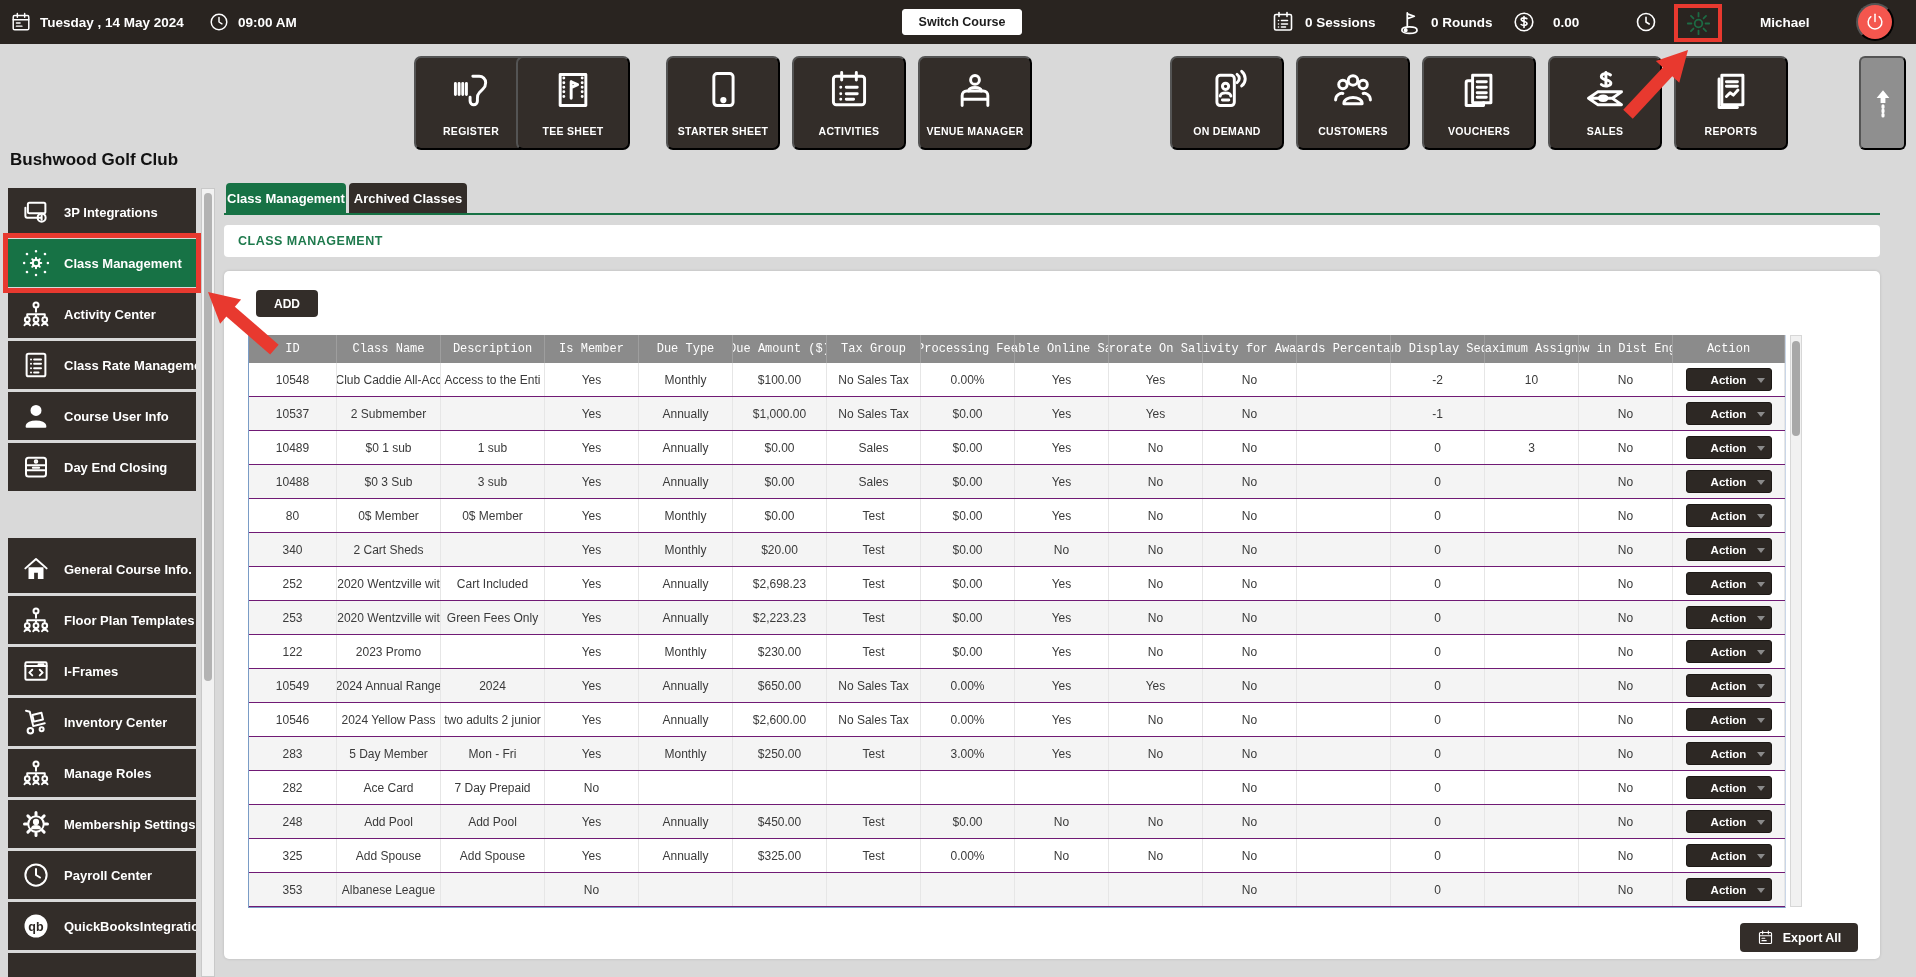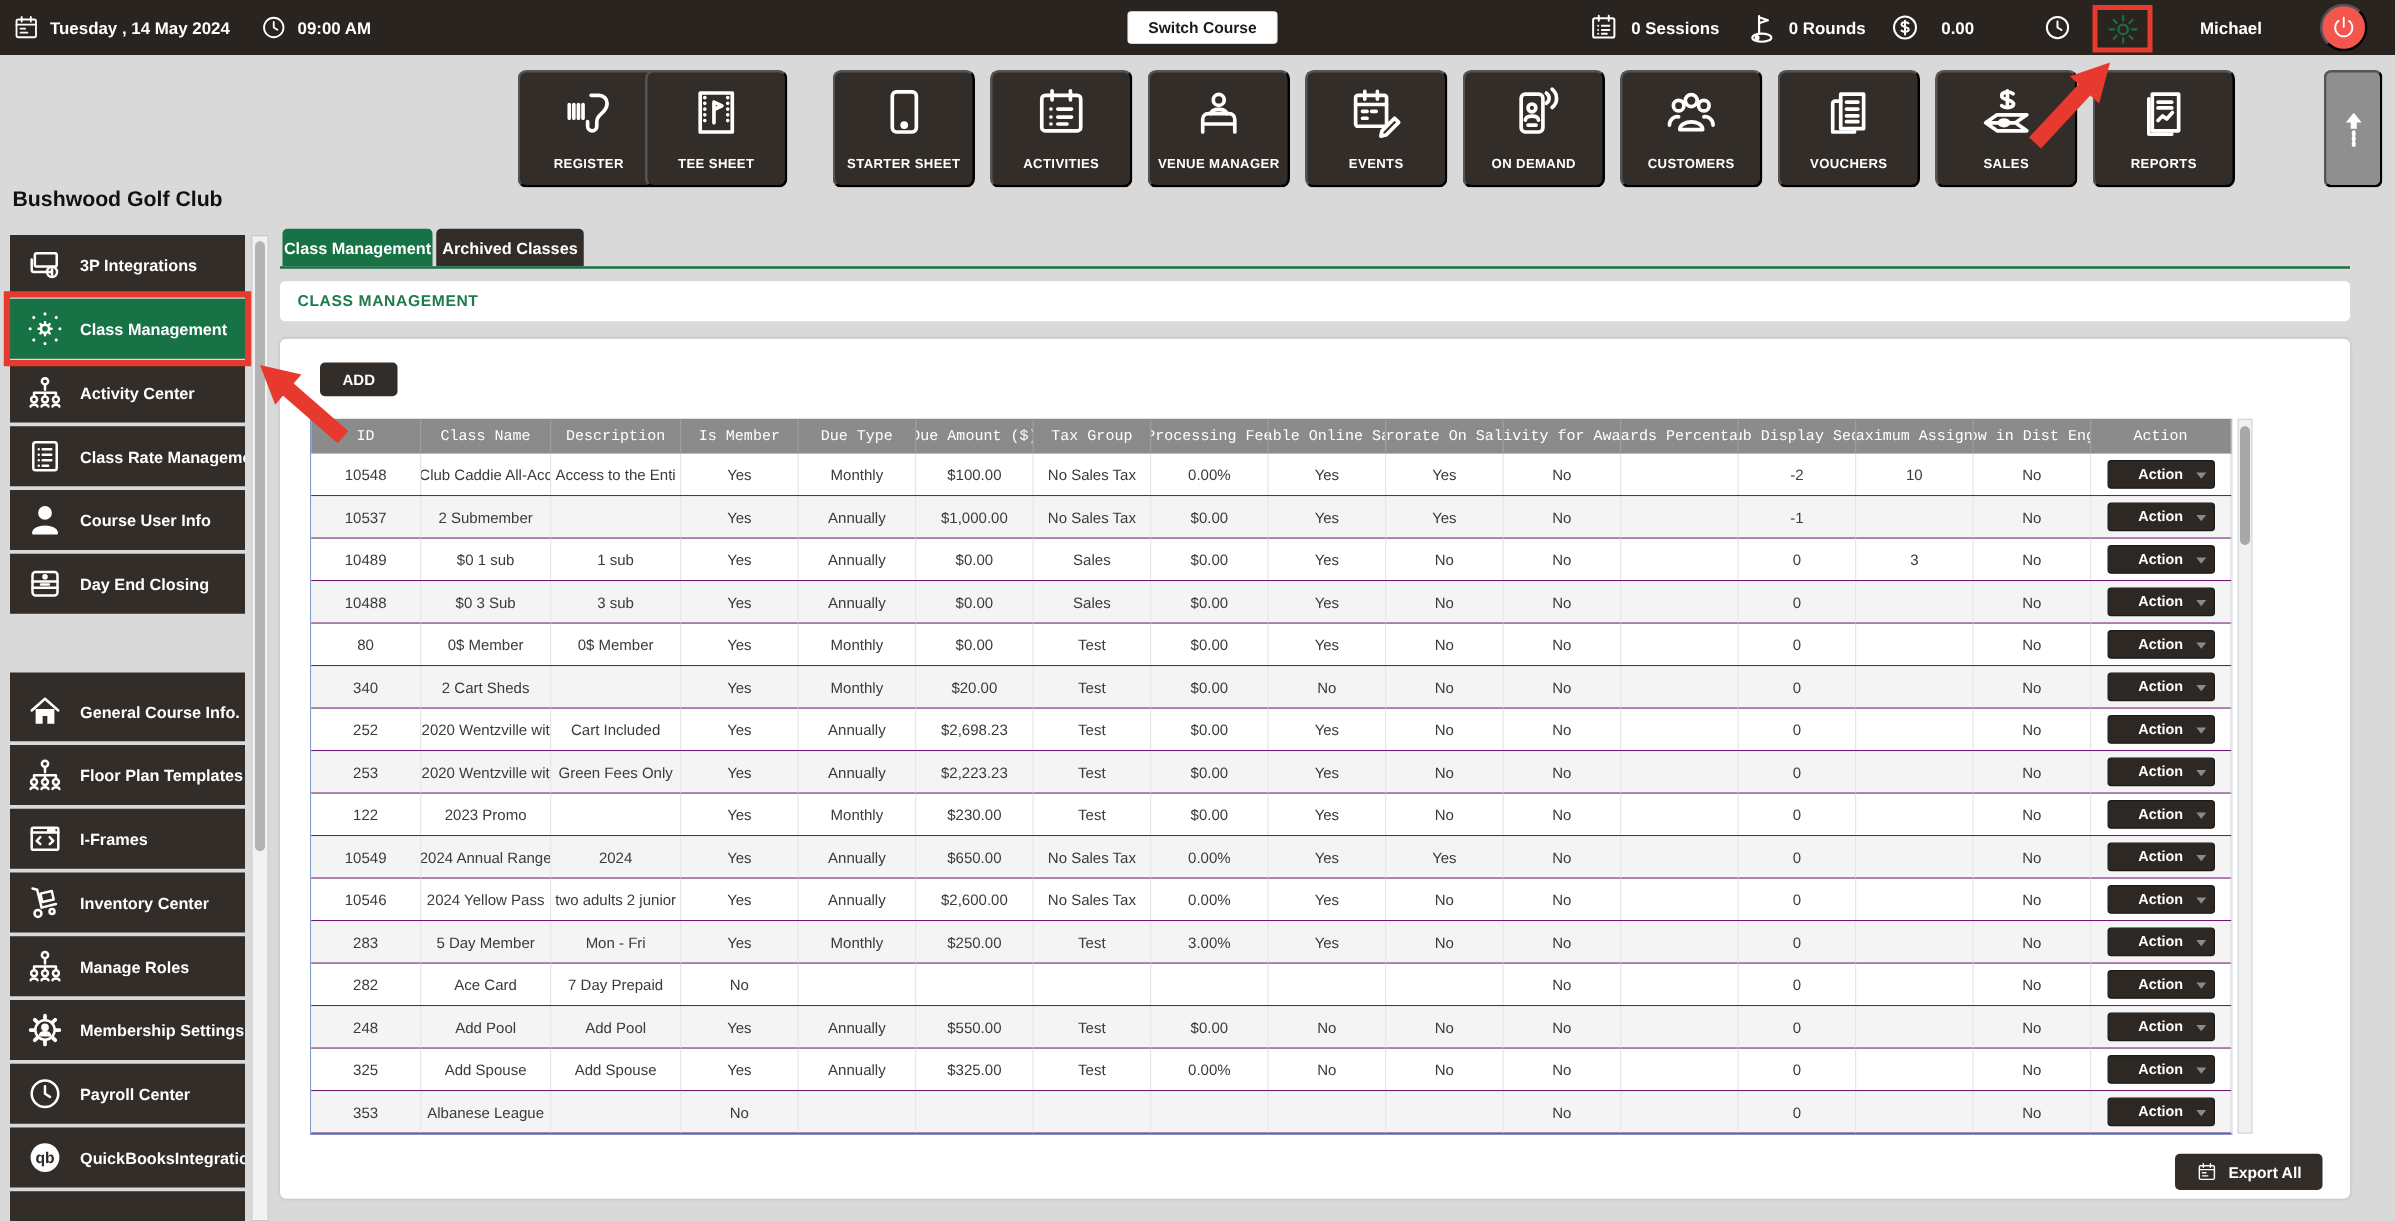--- a/index.html
+++ b/index.html
@@ -215,30 +215,20 @@
       </button>
       <button class="tb-btn" style="left: 918px;">
         <span class="ic">
           <svg viewBox="0 0 24 24" fill="none" stroke="currentColor" stroke-width="1.6" stroke-linecap="round" stroke-linejoin="round">
             <circle cx="12" cy="6.5" r="2.4"></circle>
             <path d="M8.5 12.5c.5-2.5 6.5-2.5 7 0"></path>
             <path d="M5 20.5v-5.5c0-1.5 1-2.5 2.5-2.5h9c1.5 0 2.5 1 2.5 2.5v5.5M5 17h14"></path>
           </svg>
         </span>
         <span class="lbl">VENUE MANAGER</span>
-      </button>
-      <button class="tb-btn" style="left: 1044px;">
-        <span class="ic">
-          <svg viewBox="0 0 24 24" fill="none" stroke="currentColor" stroke-width="1.6" stroke-linecap="round" stroke-linejoin="round">
-            <rect x="3" y="4.5" width="13.5" height="13.5" rx="1"></rect>
-            <path d="M3 8.5h13.5M7 2.8v3.4M12.5 2.8v3.4M6 11.5h2M10 11.5h2M6 14.5h2"></path>
-            <path d="M14.5 20l5.5-5.5 1.8 1.8-5.5 5.5-2.3.5z"></path>
-          </svg>
-        </span>
-        <span class="lbl">EVENTS</span>
       </button>
       <button class="tb-btn" style="left: 1170px;">
         <span class="ic">
           <svg viewBox="0 0 24 24" fill="none" stroke="currentColor" stroke-width="1.6" stroke-linecap="round" stroke-linejoin="round">
             <rect x="6.5" y="4" width="9.5" height="16.5" rx="1.8"></rect>
             <circle cx="11.2" cy="10" r="1.7"></circle>
             <path d="M8.3 15.3c.4-2.3 5.4-2.3 5.8 0M13 17.5h-3.5"></path>
             <path d="M17.5 3.5c1.6 1.2 1.6 3.3 0 4.5M20 1.8c2.6 2.2 2.6 5.9 0 8"></path>
           </svg>
         </span>
@@ -789,21 +779,21 @@
               <span class="caret"></span>
             </button>
           </div>
         </div>
         <div class="t-row alt">
           <div class="tc" style="width: 88px;">248</div>
           <div class="tc" style="width: 104px;">Add Pool</div>
           <div class="tc" style="width: 104px;">Add Pool</div>
           <div class="tc" style="width: 94px;">Yes</div>
           <div class="tc" style="width: 94px;">Annually</div>
-          <div class="tc" style="width: 94px;">$550.00</div>
+          <div class="tc" style="width: 94px;">$450.00</div>
           <div class="tc" style="width: 94px;">Test</div>
           <div class="tc" style="width: 94px;">$0.00</div>
           <div class="tc" style="width: 94px;">No</div>
           <div class="tc" style="width: 94px;">No</div>
           <div class="tc" style="width: 94px;">No</div>
           <div class="tc" style="width: 94px;"></div>
           <div class="tc" style="width: 94px;">0</div>
           <div class="tc" style="width: 94px;"></div>
           <div class="tc" style="width: 94px;">No</div>
           <div class="tc" style="width: 112px;">

